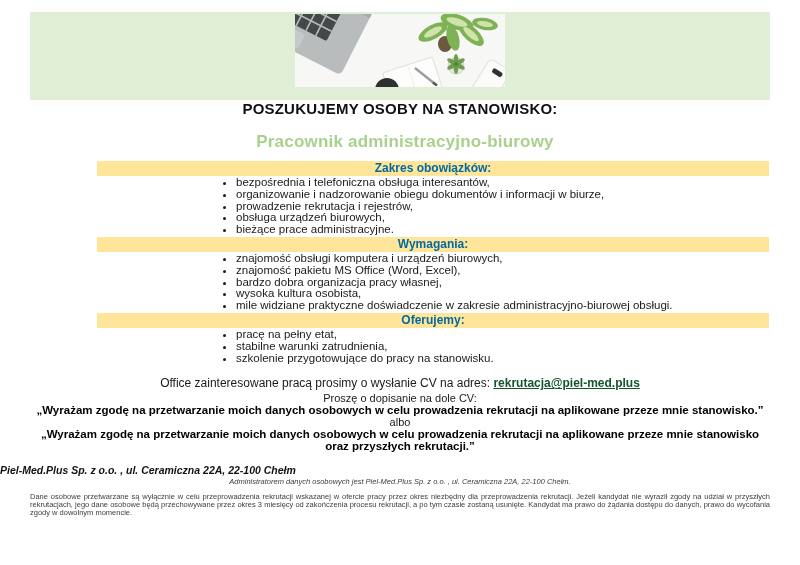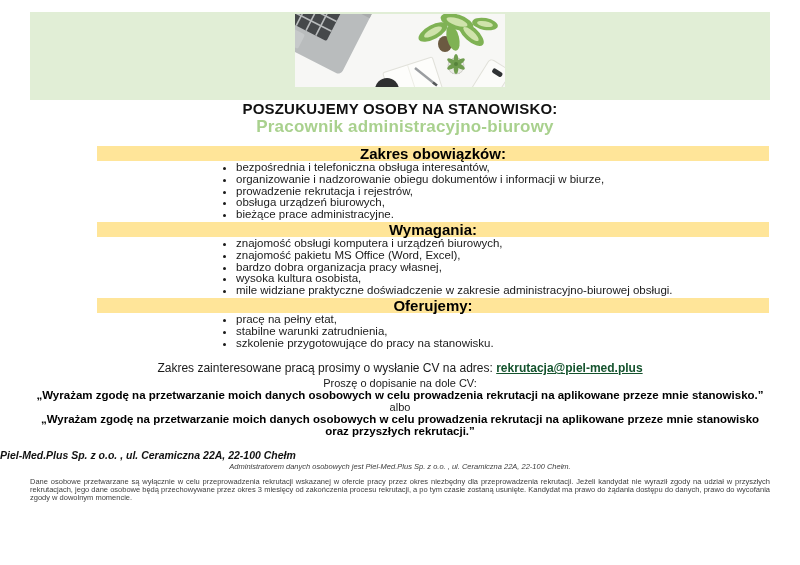--- a/index.html
+++ b/index.html
@@ -10,26 +10,26 @@
   }
   .page{position:relative;width:800px;height:565px;}
   
   .banner{
     margin:12px 30px 0 30px;height:88px;background:#e1eed6;
     display:flex;justify-content:center;align-items:flex-start;
   }
   .photo{width:210px;height:73px;margin-top:2px;display:block;}
   
   .title{margin-top:0;text-align:center;font-size:15px;font-weight:bold;letter-spacing:.2px;color:#111;}
-  .position{text-align:center;font-size:17px;font-weight:bold;color:#a9d18e;letter-spacing:.2px;padding-left:10px;}
+  .position{margin-top:15px;text-align:center;font-size:17px;font-weight:bold;color:#a9d18e;letter-spacing:.2px;padding-left:10px;}
   
   .sections{margin:9px 31px 0 97px;width:672px;}
   .sec-heading{
-    background:#ffe599;text-align:center;font-size:15px;font-weight:bold;
-    height:13px;line-height:13px;padding:1px 0;color:#000000;
+    background:#ffe599;text-align:center;font-size:12px;font-weight:bold;
+    height:13px;line-height:13px;padding:1px 0;color:#0369a1;
   }
   ul.bullets{margin:0;padding:1px 0 1px 139px;list-style:disc;}
   ul.bullets li{font-size:11.5px;line-height:11.8px;color:#1a1a1a;}
   
   .cv-line{margin-top:11px;text-align:center;font-size:12px;color:#1a1a1a;}
   .email{color:#14532d;font-weight:bold;text-decoration:underline;cursor:pointer;}
   .contact-note{margin-top:13px;text-align:center;font-size:12px;font-weight:bold;color:#1f75bc;}
   .consent{margin:2px 28px 0 28px;text-align:center;}
   .consent-intro{font-size:11px;line-height:12px;}
   .clause{font-size:11.5px;font-weight:bold;line-height:12.3px;color:#000;}
@@ -145,21 +145,21 @@
     <div class="sec-heading">Oferujemy:</div>
     <ul class="bullets">
       <li>pracę na pełny etat,</li>
       <li>stabilne warunki zatrudnienia,</li>
       <li>szkolenie przygotowujące do pracy na stanowisku.</li>
     </ul>
 
   </div>
 
   <div class="cv-line">
-    <span>Zakres zainteresowane pracą prosimy o wysłanie CV na adres:</span>
+    <span>Office zainteresowane pracą prosimy o wysłanie CV na adres:</span>
     <a class="email">rekrutacja@piel-med.plus</a>
   </div>
 
 
   <div class="consent">
     <div class="consent-intro">Proszę o dopisanie na dole CV:</div>
     <div class="clause">„Wyrażam zgodę na przetwarzanie moich danych osobowych w celu prowadzenia rekrutacji na aplikowane przeze mnie stanowisko.”</div>
     <div class="albo">albo</div>
     <div class="clause">„Wyrażam zgodę na przetwarzanie moich danych osobowych w celu prowadzenia rekrutacji na aplikowane przeze mnie stanowisko oraz przyszłych rekrutacji.”</div>
   </div>

